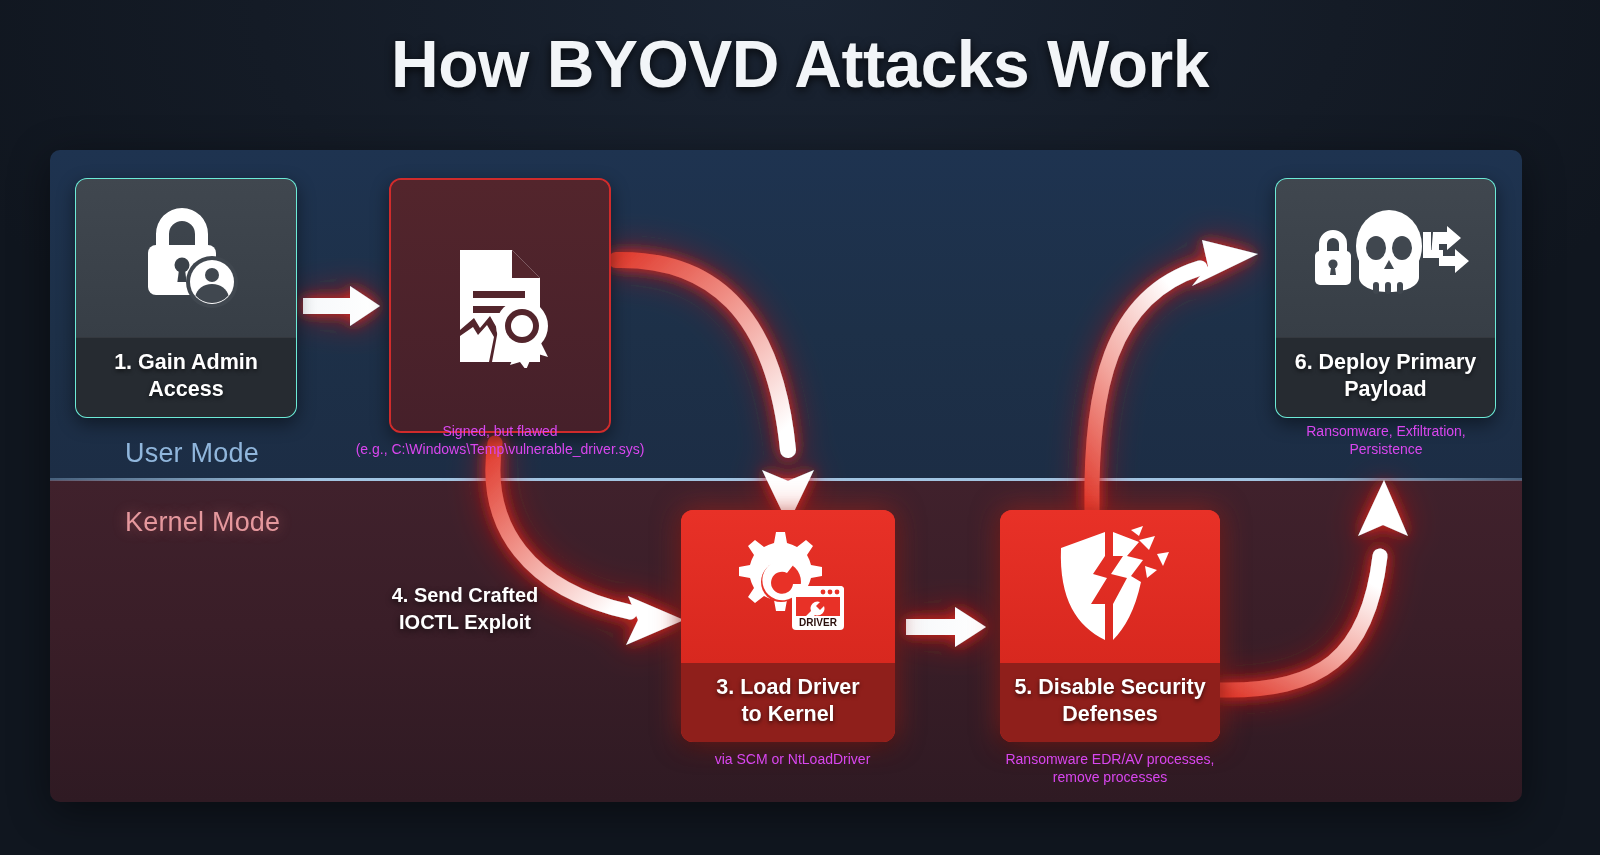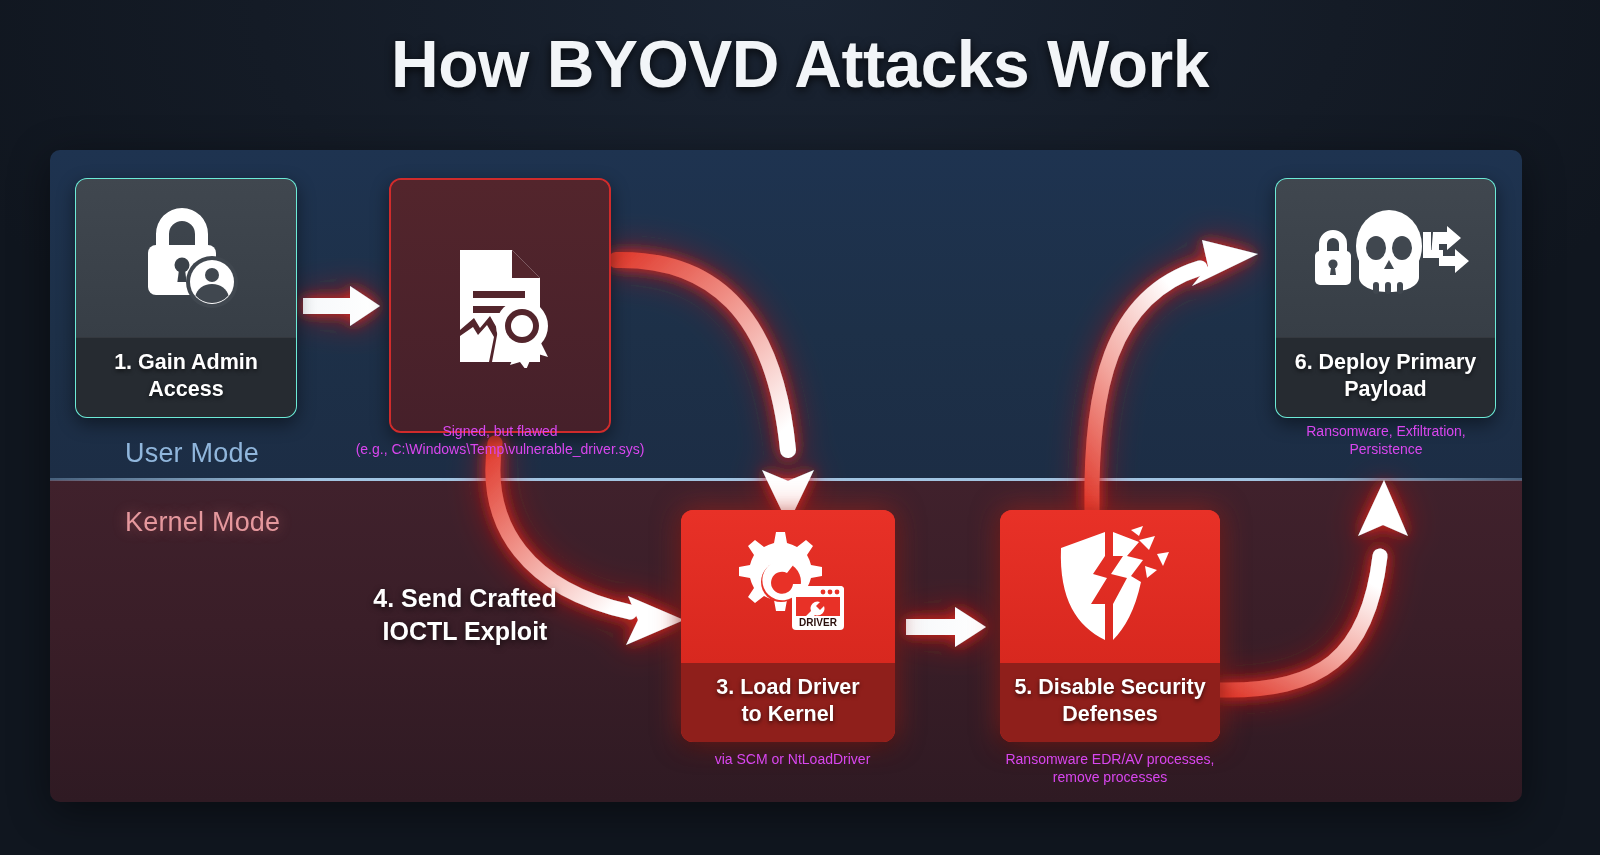--- a/index.html
+++ b/index.html
@@ -92,21 +92,21 @@
     font-size:14px; line-height:1.32; color:#d946ef;
   }
   #caption-2{ left:275px;  top:272px; width:350px; }
   #caption-3{ left:615px;  top:600px; width:255px; }
   #caption-5{ left:915px;  top:600px; width:290px; }
   #caption-6{ left:1200px; top:272px; width:272px; }
 
   
   #label-step-4{
     position:absolute; z-index:6; left:290px; top:432px; width:250px;
-    text-align:center; font-size:25px; font-weight:bold; line-height:1.33;
+    text-align:center; font-size:20px; font-weight:bold; line-height:1.33;
     color:#ffffff; text-shadow:0 2px 6px rgba(0,0,0,.65);
   }
 
   
   #arrows{ position:absolute; left:0; top:0; width:1472px; height:652px; z-index:5; }
 
   
   .ic{ display:block; }
 </style>
 </head>

